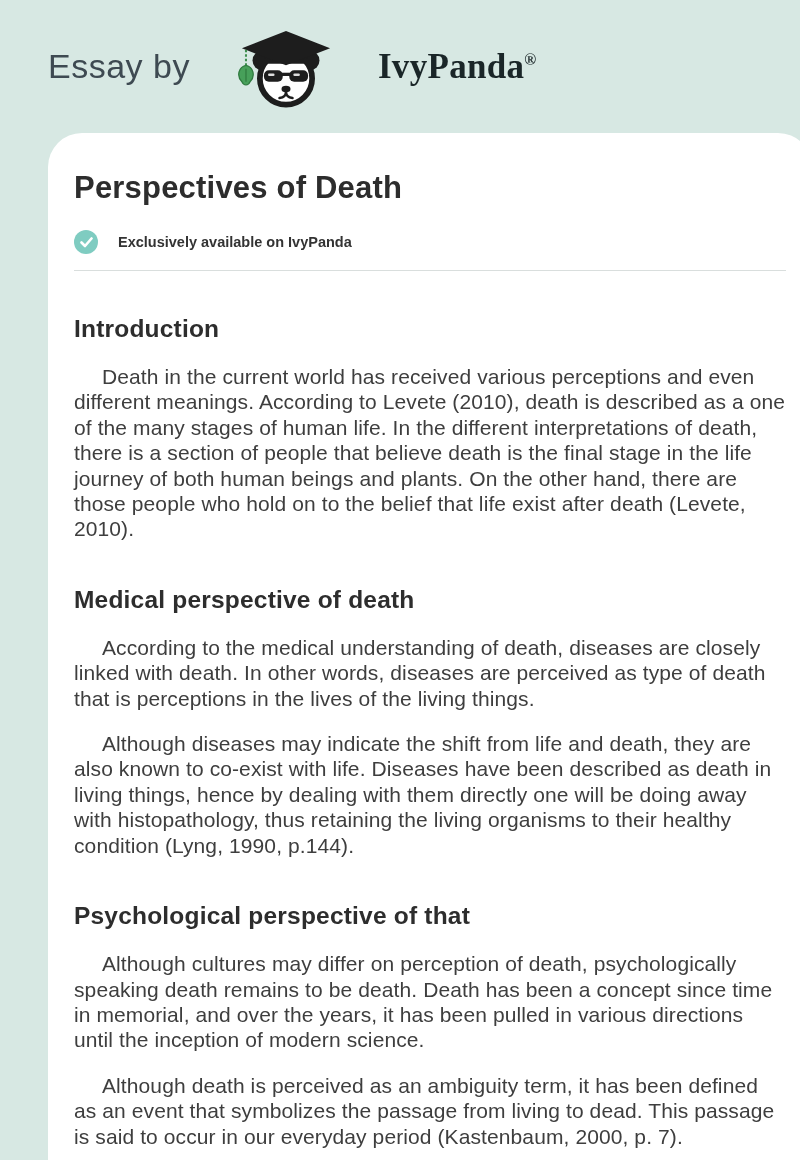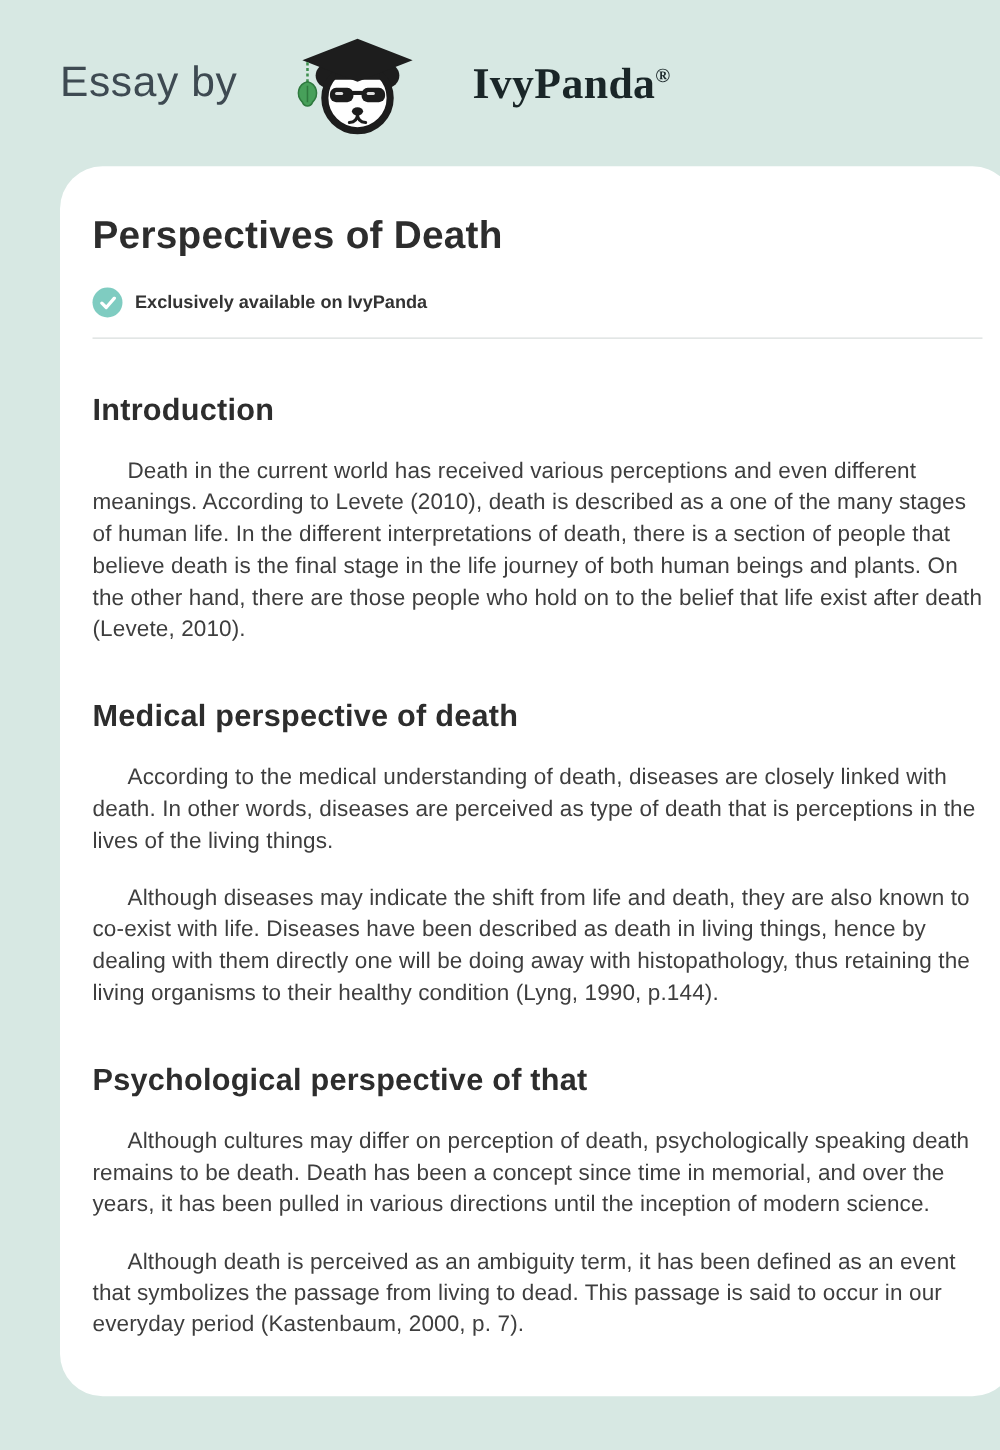--- a/index.html
+++ b/index.html
@@ -68,40 +68,40 @@
     height: 24px;
     border-radius: 50%;
     background: var(--badge, #7fccc1);
     display: flex;
     align-items: center;
     justify-content: center;
     flex: 0 0 24px;
   }
   .check-badge svg { display: block; }
   .exclusive-text {
-    margin-left: 10px;
+    margin-left: 20px;
     font-size: 14.5px;
     font-weight: bold;
     color: #333333;
   }
   .divider {
     border: none;
     border-top: 1px solid var(--divider, #d9dedd);
     margin-top: 16px;
   }
   .section-heading {
     font-size: 24.5px;
     font-weight: bold;
     color: var(--heading, #2d2d2d);
     margin-top: 44px;
     margin-bottom: 21px;
     letter-spacing: 0.2px;
   }
   .body-para {
-    font-size: 18px;
+    font-size: 21px;
     line-height: 25.4px;
     color: var(--body_text, #3e3e3e);
     text-indent: 28px;
     margin-bottom: 20px;
     letter-spacing: 0.1px;
   }
 </style>
 </head>
 <body>
 

